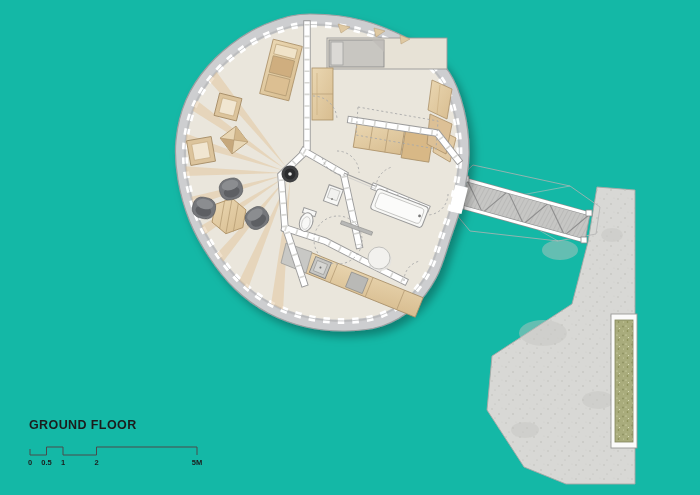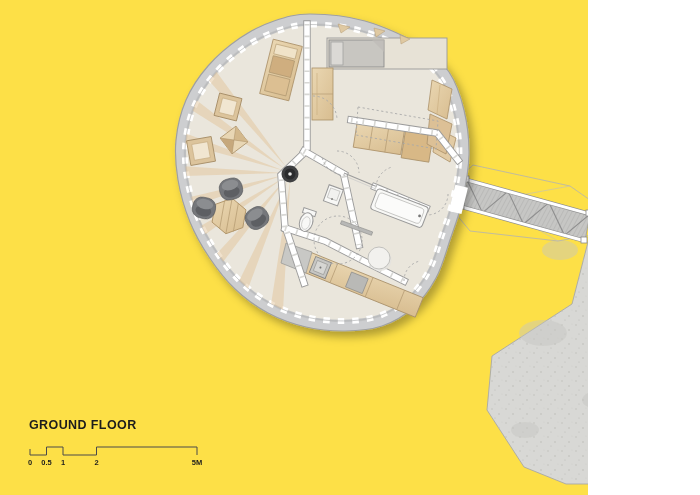--- a/index.html
+++ b/index.html
@@ -1,16 +1,16 @@
 <!DOCTYPE html>
 <html style="--floor: #eae6dc; --wall-band: #cdced0; --wall-edge: #9fa0a2; --wood: #e2cba4; --wood-dark: #d3b283; --stripe: #e2c49a; --chair-gray: #75777b; --fixture-white: #f8f8f6; --concrete: #d8d8d5; --planter-green: #a9ac7c; --bed-gray: #c8c6c1; --line: #9a9a9a; --text: #1c1c1c;"><head>
 <meta charset="utf-8">
 <style>
   html,body{margin:0;padding:0;background:#fff;}
-  #canvas{position:relative;width:588px;height:495px;background:#fde047;overflow:hidden;
+  #canvas{position:relative;width:700px;height:495px;background:#14b8a6;overflow:hidden;
           font-family:"Liberation Sans",sans-serif;}
   svg{position:absolute;left:0;top:0;}
   .wall-src{display:none;}
   .wG{stroke:#9b9b9b;stroke-width:7.4;fill:none;stroke-linecap:square;}
   .wW{stroke:#ffffff;stroke-width:5.6;fill:none;stroke-linecap:square;}
   .wT{stroke:#d7d7d4;stroke-width:5.6;fill:none;stroke-dasharray:1.6 10;}
   .dash{stroke:#a9a9a9;stroke-width:.9;stroke-dasharray:2.2 2.5;fill:none;}
   .fx{fill:#f8f8f6;stroke:#9a9a9a;stroke-width:1;}
   .woodln{stroke:#b49b72;stroke-width:.7;}
   .title-text{font-family:"Liberation Sans",sans-serif;font-weight:bold;font-size:12.5px;

